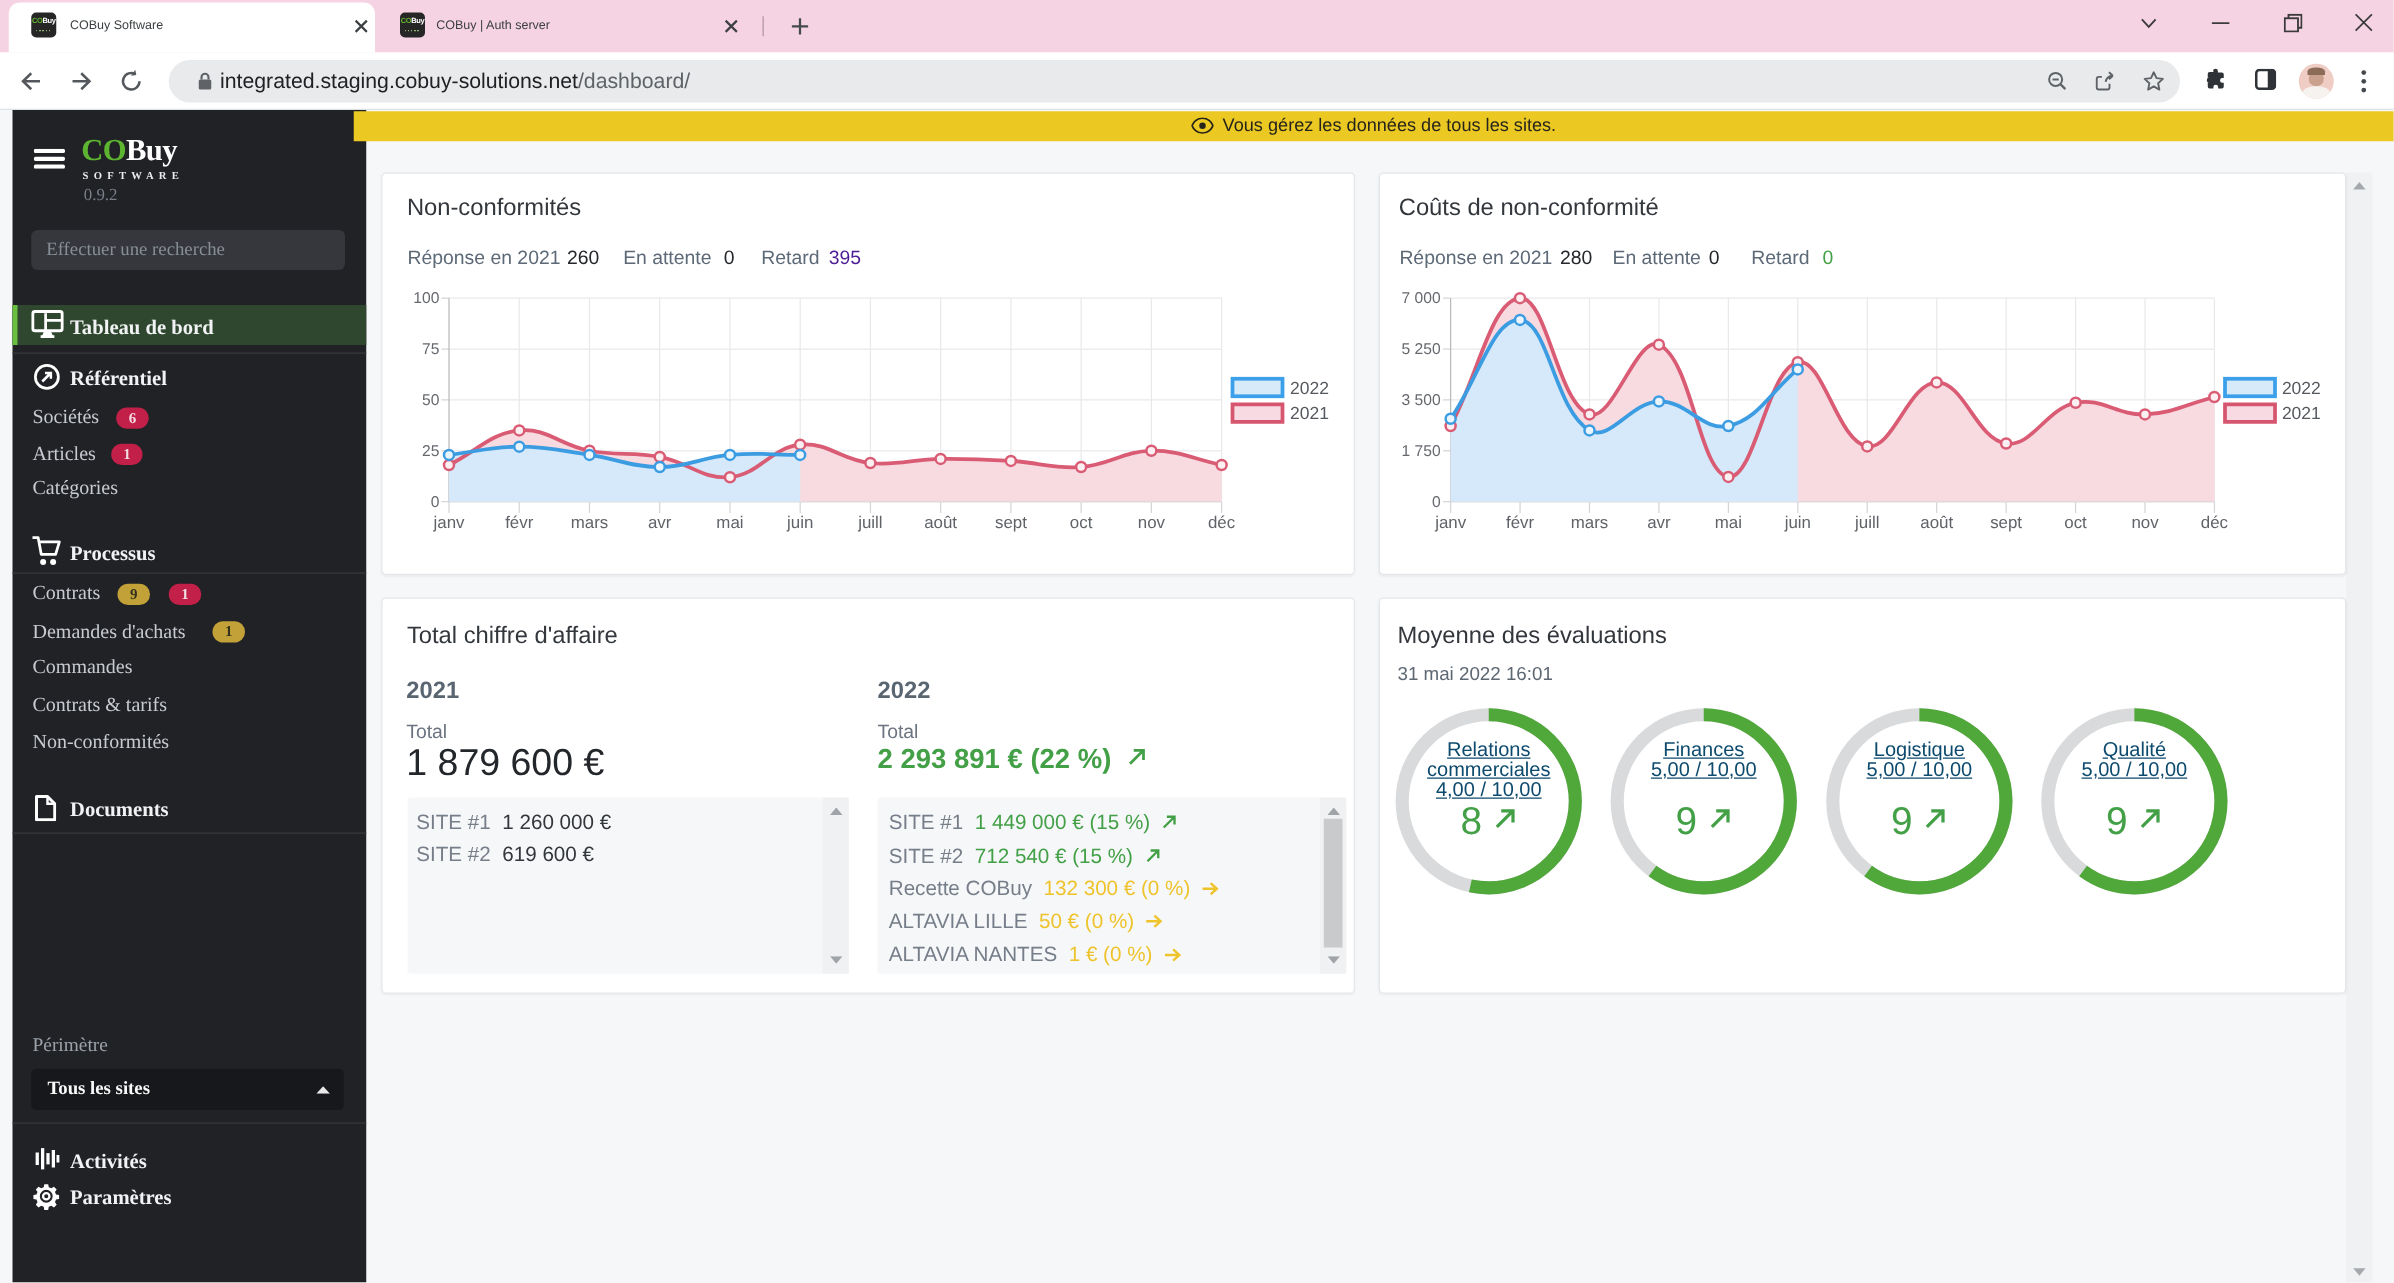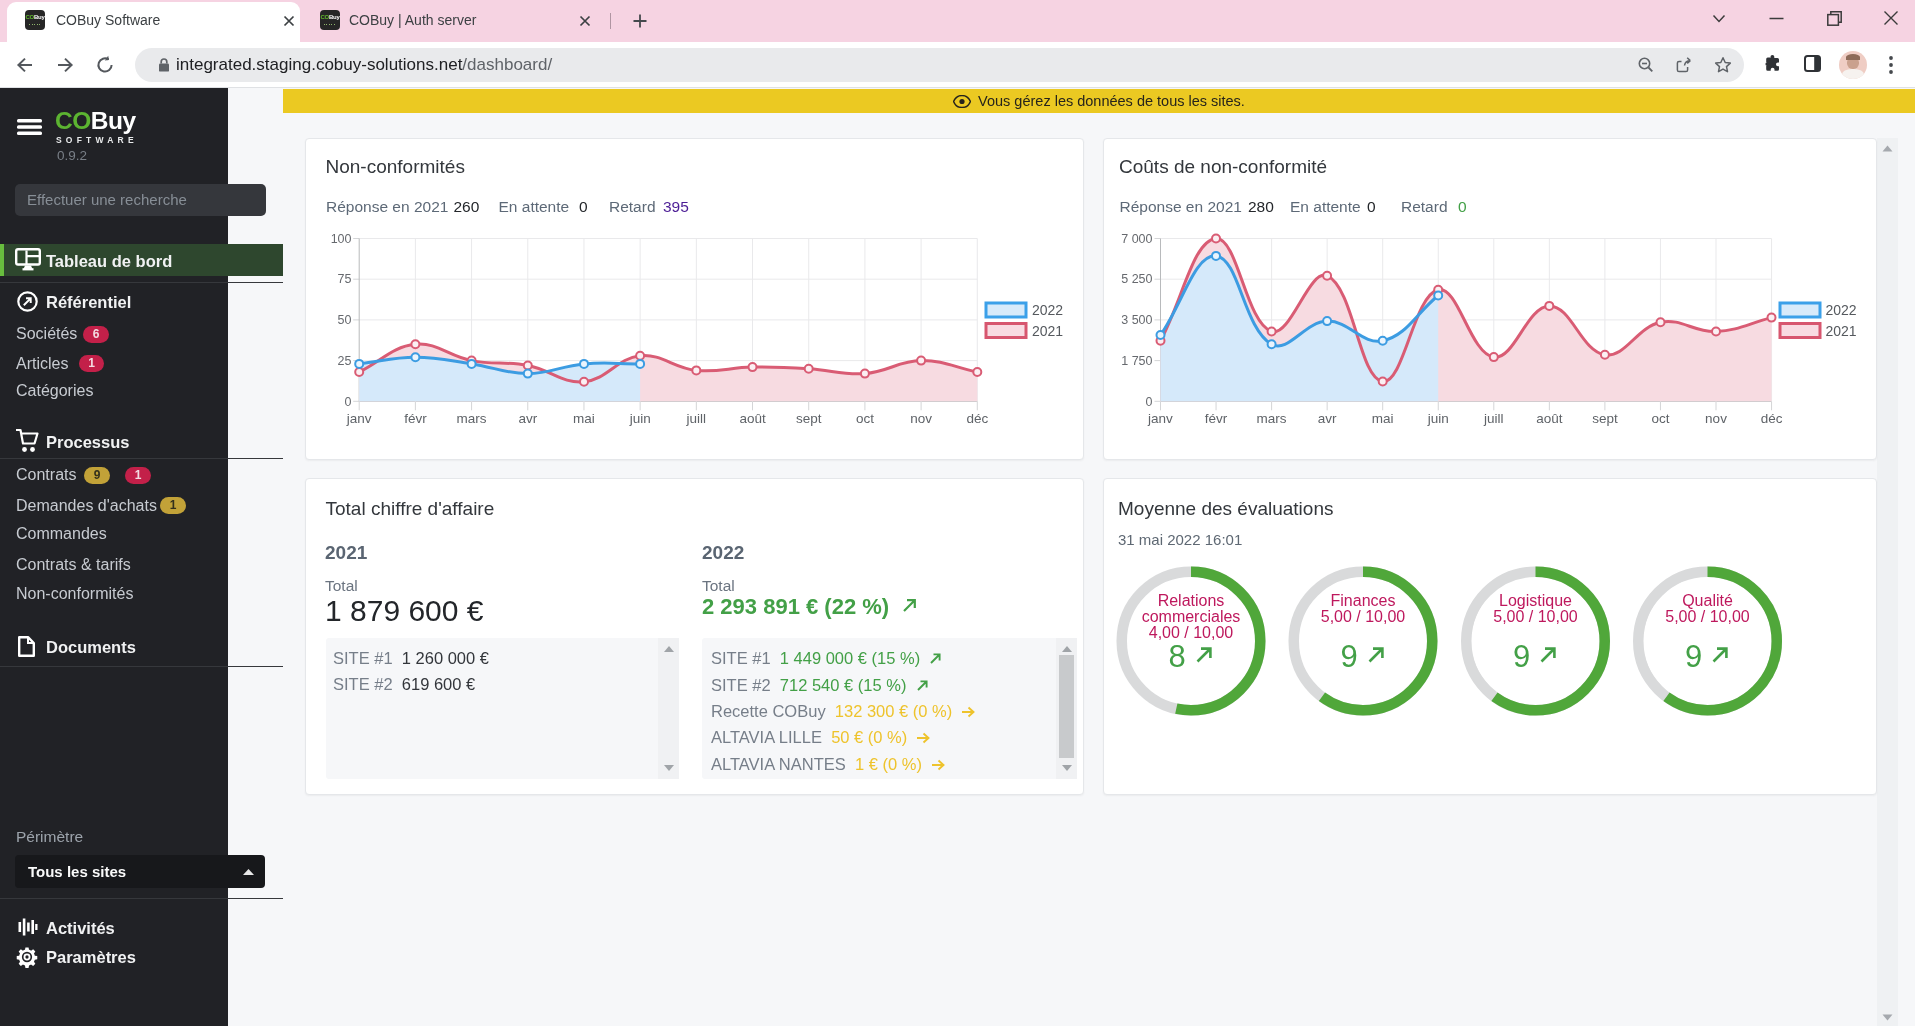--- a/index.html
+++ b/index.html
@@ -6,29 +6,29 @@
 body { font-family:"Liberation Sans", sans-serif; position:relative; background:#f6f7f9; }
 .abs { position:absolute; }
 svg { display:block; }
 
 #tabstrip { position:absolute; left:0; top:0; width:1915px; height:42px; background:#f6d3e2; }
 #tab1 { position:absolute; left:7px; top:2px; width:293px; height:40px; background:#fff; border-radius:9px 9px 0 0; }
 .favicon { position:absolute; width:20px; height:20px; border-radius:4px; background:#262626; overflow:hidden; }
 .favicon .fx { position:absolute; left:0; right:0; top:4px; text-align:center; font-size:6px; font-weight:bold; color:#fff; letter-spacing:-0.3px; }
 .favicon .fx b { color:#62b92e; font-weight:bold; }
 .favicon .fy { position:absolute; left:4px; right:4px; top:13.5px; height:1px; background:repeating-linear-gradient(90deg,#8fb56c 0 1px,transparent 1px 2.5px); }
-.tabtitle { position:absolute; top:0; height:42px; line-height:41px; font-size:14px; color:#3c4043; white-space:nowrap; }
+.tabtitle { position:absolute; top:0; height:42px; line-height:41px; font-size:10px; color:#3c4043; white-space:nowrap; }
 .tclose { position:absolute; width:18px; height:18px; top:12px; }
 
 #toolbar { position:absolute; left:0; top:42px; width:1915px; height:46px; background:#fff; border-bottom:1px solid #dfe1e4; }
 #urlpill { position:absolute; left:135px; top:6px; width:1609px; height:34px; border-radius:17px; background:#e9eaec; }
 #urltext { position:absolute; left:41px; top:0; height:34px; line-height:34px; font-size:17px; color:#202124; white-space:nowrap; }
 #urltext span { color:#5f6368; }
 
-#sidebar { position:absolute; left:0; top:88px; width:228px; height:938px; background:#212226; }
+#sidebar { position:absolute; left:10px; top:88px; width:283px; height:938px; background:#212226;font-family:Liberation Serif, serif; }
 .sep { position:absolute; left:0; width:283px; height:1px; background:#36383c; }
 .navtxt { position:absolute; font-size:16px; color:#c7cbd1; white-space:nowrap; }
 .navhdr { position:absolute; font-size:16.5px; font-weight:bold; color:#f1f2f3; white-space:nowrap; }
 .badge { position:absolute; height:17px; border-radius:8.5px; font-size:12px; font-weight:bold; text-align:center; line-height:17px; }
 .bred { background:#c32049; color:#f3dce2; }
 .byel { background:#c2a238; color:#33301c; }
 
 #banner { position:absolute; left:283px; top:89px; width:1632px; height:24px; background:#ebc922; }
 #bannertext { position:absolute; left:0; width:1632px; top:0; height:24px; line-height:24px; text-align:center; font-size:14.5px; color:#26241c; }
 
@@ -44,21 +44,21 @@
 .lbox { position:absolute; background:#f6f7f9; border-radius:3px; }
 .lrow { position:absolute; font-size:16.5px; white-space:nowrap; }
 .llab { color:#767e89; }
 .lval { color:#33363b; }
 .lgreen { color:#43a047; }
 .lyel { color:#eec32c; }
 .sbtrack { position:absolute; background:#f0f1f3; }
 .sbthumb { position:absolute; background:#c8cacc; }
 .tri { position:absolute; }
 
-.gauge-label { position:absolute; text-align:center; font-size:16px; color:#be185d; line-height:16px; }
+.gauge-label { position:absolute; text-align:center; font-size:16px; color:#0c4a6e; line-height:16px;text-decoration:underline; }
 .gauge-num { position:absolute; text-align:center; font-size:31px; color:#43a047; }
 </style></head><body>
 
 <div id="tabstrip">
  <div id="tab1"></div>
  <div class="favicon" style="left:25px; top:10px;">
       <div class="fx"><b>CO</b>Buy</div>
       <div class="fy"></div>
     </div>
  <div class="tabtitle" style="left:56px;">COBuy Software</div>

